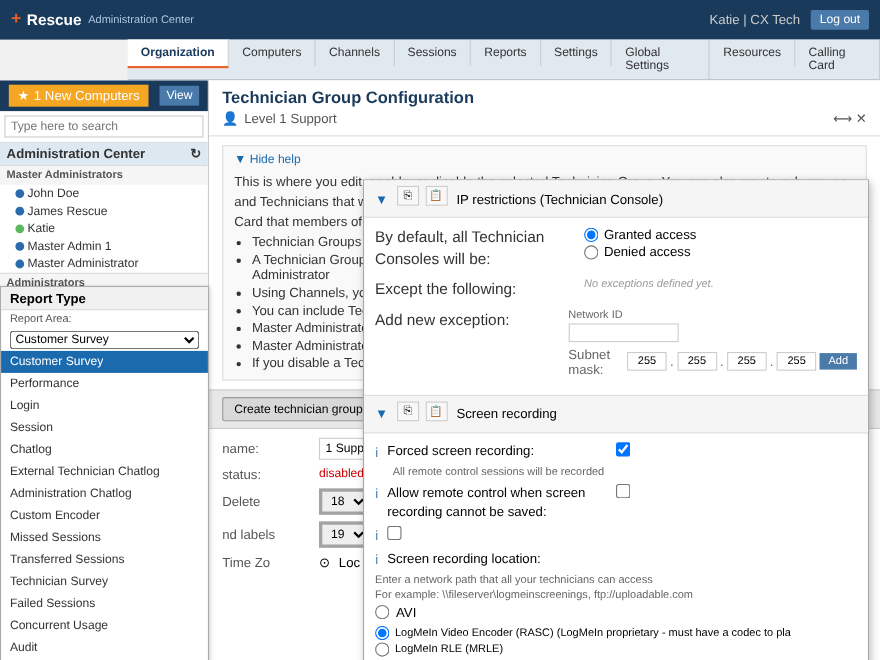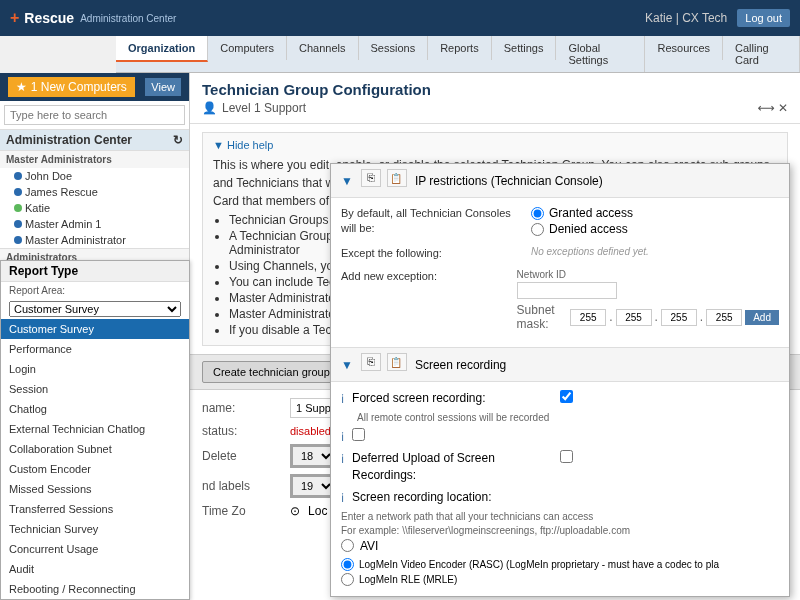--- a/index.html
+++ b/index.html
@@ -192,21 +192,21 @@
     }
     .section-toggle {
       color: #1a6aad;
       cursor: pointer;
       display: flex;
       align-items: center;
       gap: 4px;
     }
     .ip-content { padding: 8px 10px; }
     .ip-row { display: flex; align-items: flex-start; gap: 10px; margin-bottom: 8px; }
-    .ip-label { width: 180px; font-size: 11px; color: #333; line-height: 1.4; }
+    .ip-label { width: 180px; font-size: 14px; color: #333; line-height: 1.4; }
     .ip-options { flex: 1; }
     .radio-item { display: flex; align-items: center; gap: 5px; margin-bottom: 2px; }
     .no-exceptions { color: #999; font-size: 10px; font-style: italic; }
     .subnet-row { display: flex; align-items: center; gap: 3px; margin-top: 4px; }
     .subnet-row input { width: 38px; padding: 2px 3px; border: 1px solid #ccc; font-size: 10px; text-align: center; }
     .subnet-row span { color: #666; }
     .add-btn { background: #4a7aaa; color: white; border: none; padding: 2px 8px; cursor: pointer; font-size: 10px; }
     .network-label { font-size: 10px; color: #666; margin-bottom: 2px; }
     .network-input { width: 100px; padding: 2px 4px; border: 1px solid #ccc; font-size: 10px; }
 
@@ -347,25 +347,26 @@
         <select style="width:100%;font-size:11px;">
           <option>Customer Survey</option>
         </select>
       </div>
       <div class="dropdown-item selected">Customer Survey</div>
       <div class="dropdown-item">Performance</div>
       <div class="dropdown-item">Login</div>
       <div class="dropdown-item">Session</div>
       <div class="dropdown-item">Chatlog</div>
       <div class="dropdown-item">External Technician Chatlog</div>
-      <div class="dropdown-item">Collaboration Subnet</div>
+      <div class="dropdown-item">Administration Chatlog</div>
       <div class="dropdown-item">Custom Encoder</div>
       <div class="dropdown-item">Missed Sessions</div>
       <div class="dropdown-item">Transferred Sessions</div>
       <div class="dropdown-item">Technician Survey</div>
+      <div class="dropdown-item">Failed Sessions</div>
       <div class="dropdown-item">Concurrent Usage</div>
       <div class="dropdown-item">Audit</div>
       <div class="dropdown-item">Rebooting / Reconnecting</div>
 
     </div>
 
     <div style="position:absolute;bottom:10px;left:0;padding:4px 6px;display:flex;align-items:center;gap:3px;font-size:11px;">
       <input type="text" style="width: 28px; padding: 2px; border: 1px solid rgb(204, 204, 204); font-size: 11px; text-align: center;" value="12">
       <span>:</span>
       <input type="text" style="width: 28px; padding: 2px; border: 1px solid rgb(204, 204, 204); font-size: 11px; text-align: center;" value="00">
@@ -508,25 +509,25 @@
 
       <div class="screen-rec-content">
         <div class="screen-row">
           <span style="color:#4a7aaa;cursor:pointer;">ℹ</span>
           <span class="screen-label">Forced screen recording:</span>
           <input type="checkbox" checked="" style="">
         </div>
         <div style="font-size:10px;color:#666;margin-left:16px;margin-bottom:5px;">All remote control sessions will be recorded</div>
         <div class="screen-row">
           <span style="color:#4a7aaa;cursor:pointer;">ℹ</span>
+          <span class="screen-label">Allow remote control when screen recording cannot be saved:</span>
           <input type="checkbox" style="">
         </div>
         <div class="screen-row">
           <span style="color:#4a7aaa;cursor:pointer;">ℹ</span>
-          <span class="screen-label">Deferred Upload of Screen Recordings:</span>
           <input type="checkbox" style="">
         </div>
         <div class="screen-row">
           <span style="color:#4a7aaa;cursor:pointer;">ℹ</span>
           <span class="screen-label">Screen recording location:</span>
         </div>
         <div class="screen-path-note">Enter a network path that all your technicians can access</div>
         <div class="screen-path-note">For example: \\fileserver\logmeinscreenings, ftp://uploadable.com</div>
         <div style="display:flex;align-items:flex-start;gap:6px;margin-bottom:5px;">
           <input type="radio" name="storage" style="">

